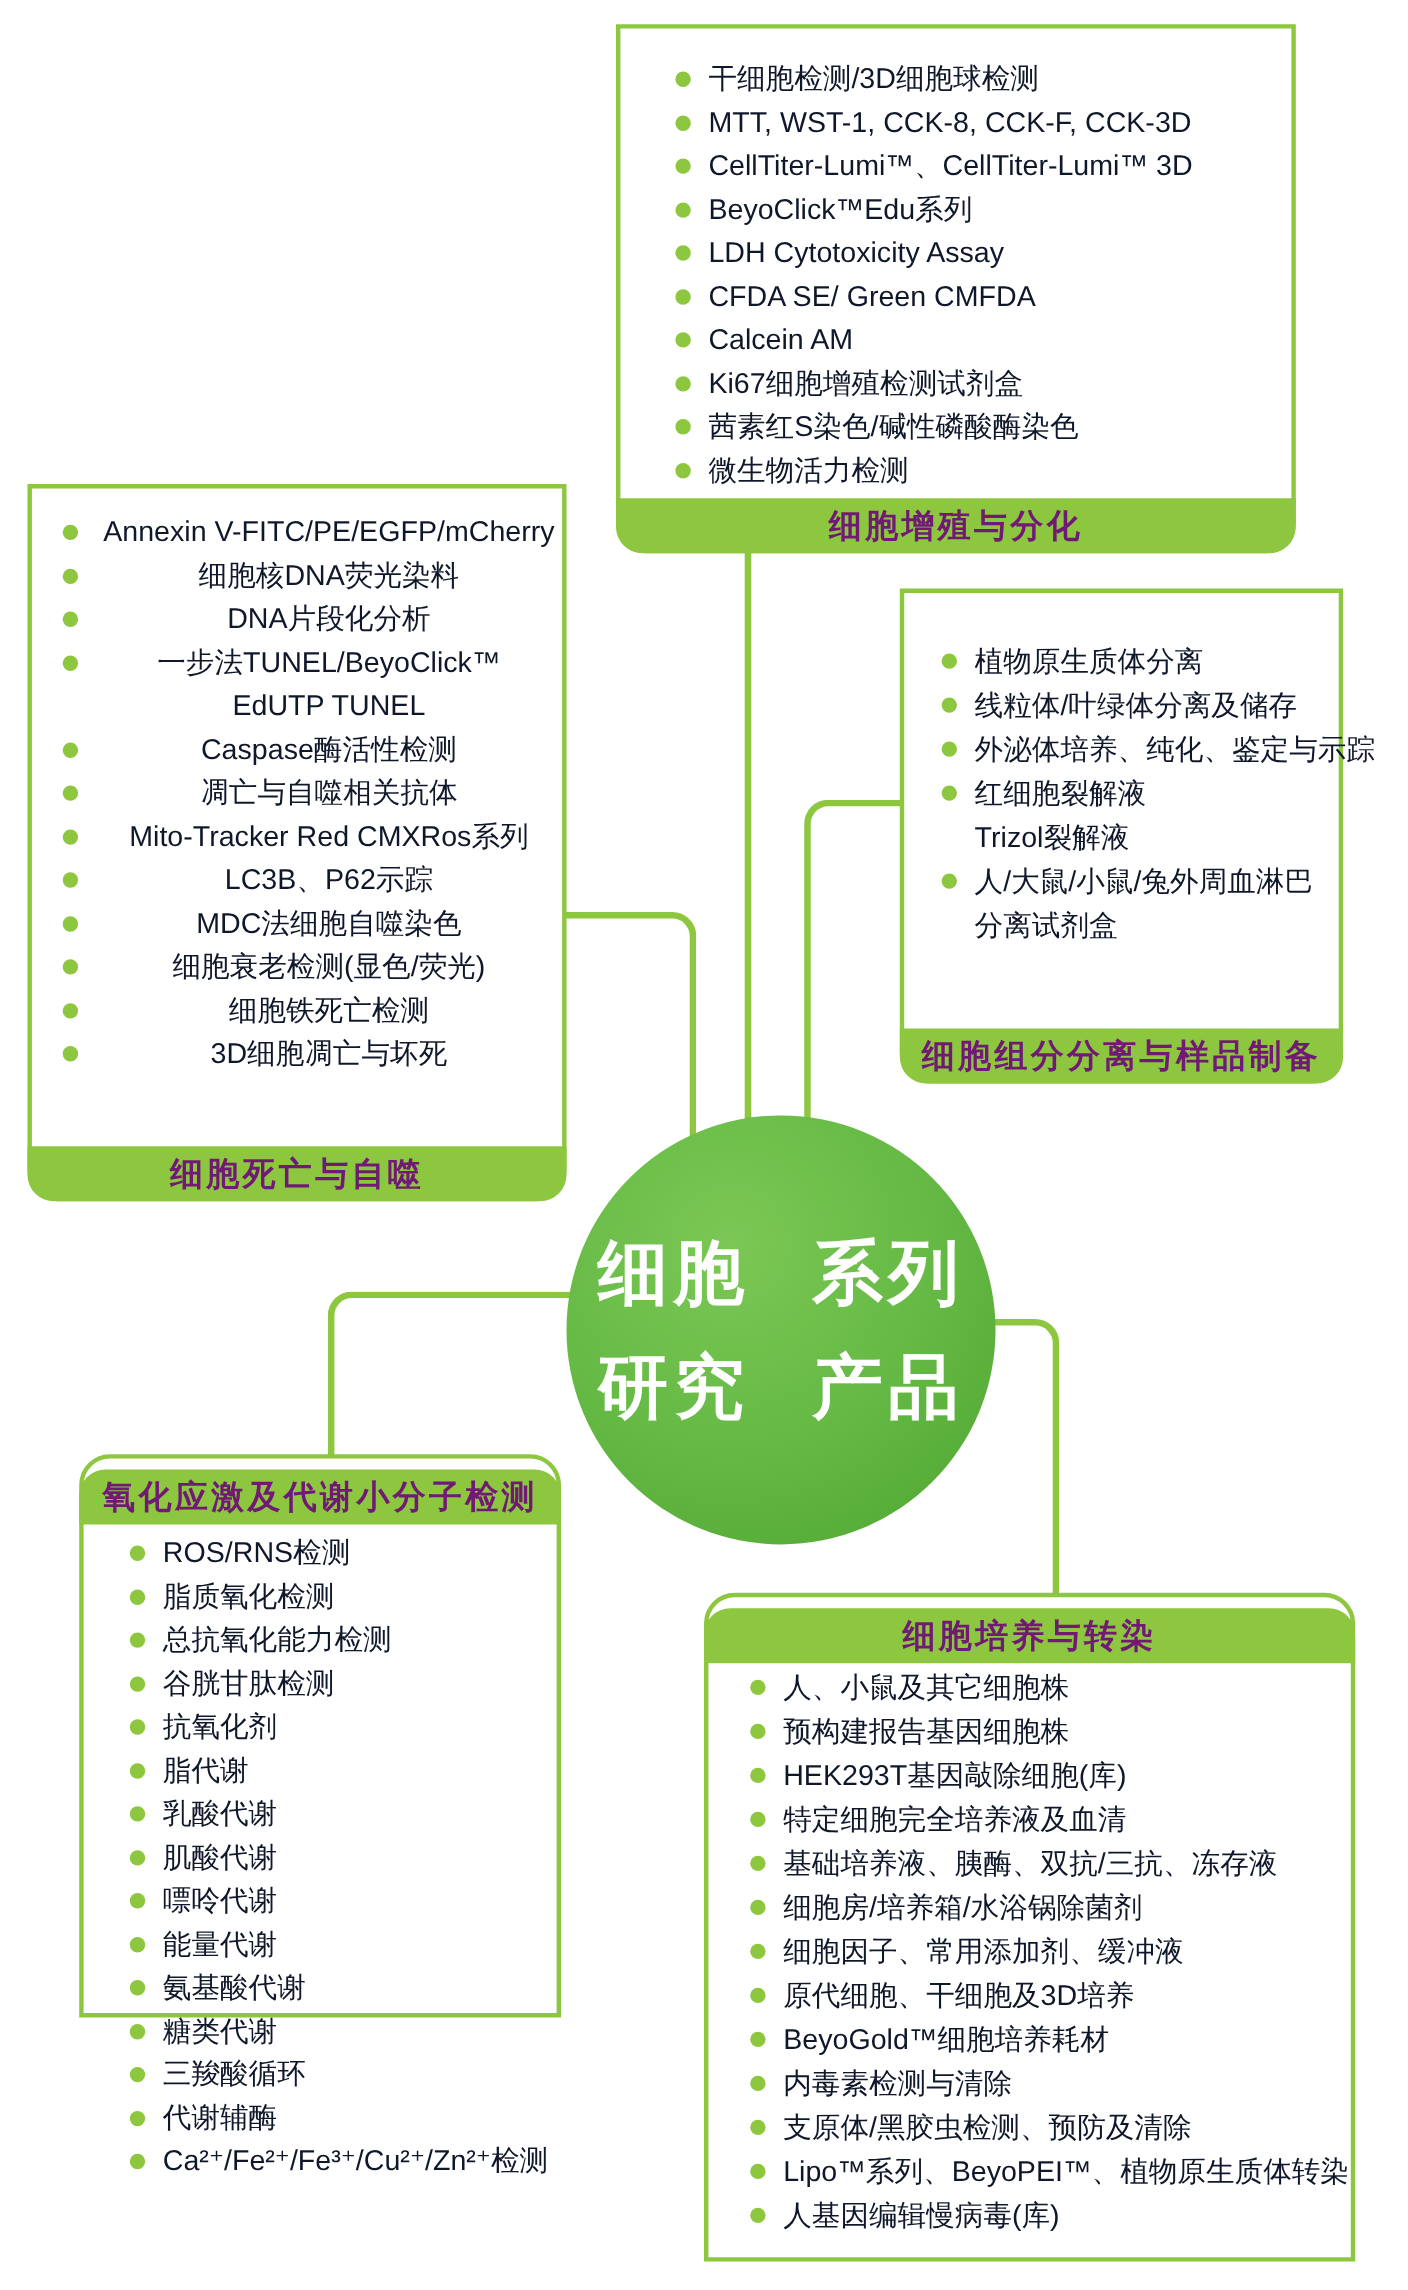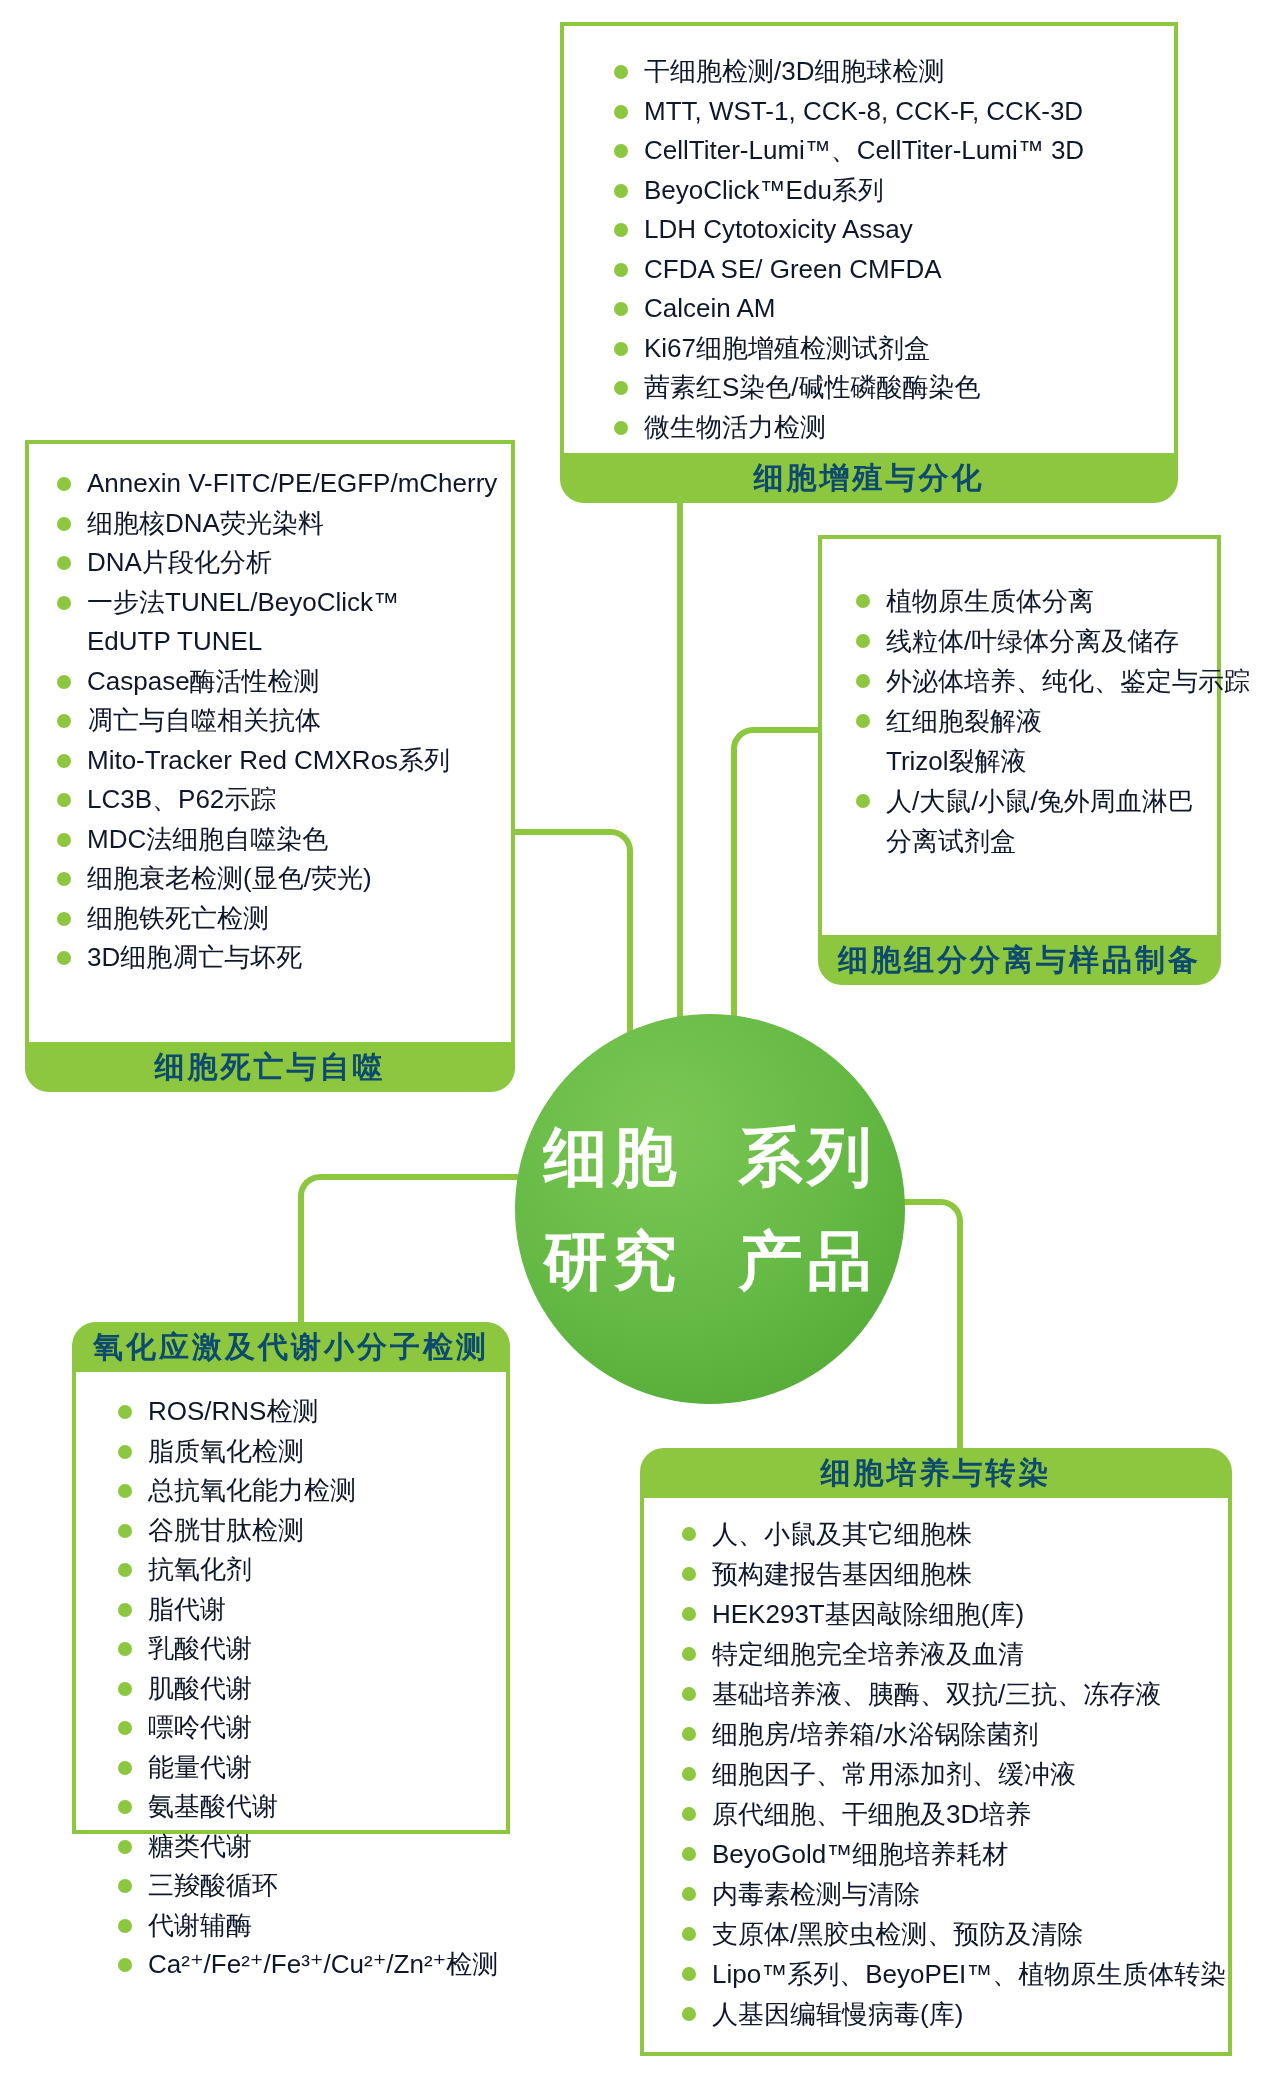--- a/index.html
+++ b/index.html
@@ -20,35 +20,35 @@
   #conn-oxidation{ left:298px; top:1174px; width:220px; height:152px;
     border-left:6px solid var(--green); border-top:6px solid var(--green);
     border-top-left-radius:22px; }
   #conn-culture{ left:903px; top:1199px; width:54px; height:253px;
     border-top:6px solid var(--green); border-right:6px solid var(--green);
     border-top-right-radius:22px; }
   
   .box{ position:absolute; background:#fff; border:4px solid var(--green);
     box-sizing:border-box; z-index:2; }
   .bar{ position:absolute; left:-4px; right:-4px; height:50px; background:var(--green);
-    color:#0c4a6e; font-size:30px; font-weight:bold; letter-spacing:3px;
-    display:flex; align-items:center; justify-content:center; }
+    color:#701a75; font-size:30px; font-weight:bold; letter-spacing:3px;
+    display:flex; align-items:center; justify-content:center;margin-top:14px; }
   .bar-bottom{ bottom:-4px; border-radius:0 0 24px 24px; }
   .bar-top{ top:-4px; border-radius:24px 24px 0 0; }
   .items{ list-style:none; margin:0; color:#0f172a; font-size:26px; }
   .items li{ position:relative; padding-left:36px; line-height:39.5px; white-space:nowrap; }
   .items li::before{ content:""; position:absolute; left:6px; top:13px; width:14px;
     height:14px; border-radius:50%; background:var(--green); }
   .items li.cont::before{ display:none; }
 
   #box-proliferation{ left:560px; top:22px; width:618px; height:481px; border-radius:0 0 28px 28px; }
   #box-proliferation .items{ padding:26px 0 0 44px; }
 
   #box-death{ left:25px; top:440px; width:490px; height:652px; border-radius:0 0 28px 28px; }
-  #box-death .items{ padding:20px 0 0 22px; }
+  #box-death .items{ padding:20px 0 0 22px;text-align:center; }
 
   #box-fractionation{ left:818px; top:535px; width:403px; height:450px; border-radius:0 0 28px 28px; }
   #box-fractionation .items{ padding:42px 0 0 28px; }
   #box-fractionation .items li{ line-height:40px; }
 
   #box-oxidation{ left:72px; top:1322px; width:438px; height:512px; border-radius:28px 28px 0 0; }
   #box-oxidation .items{ padding:66px 0 0 36px; }
 
   #box-culture{ left:640px; top:1448px; width:592px; height:608px; border-radius:28px 28px 0 0; }
   #box-culture .items{ padding:62px 0 0 32px; }

